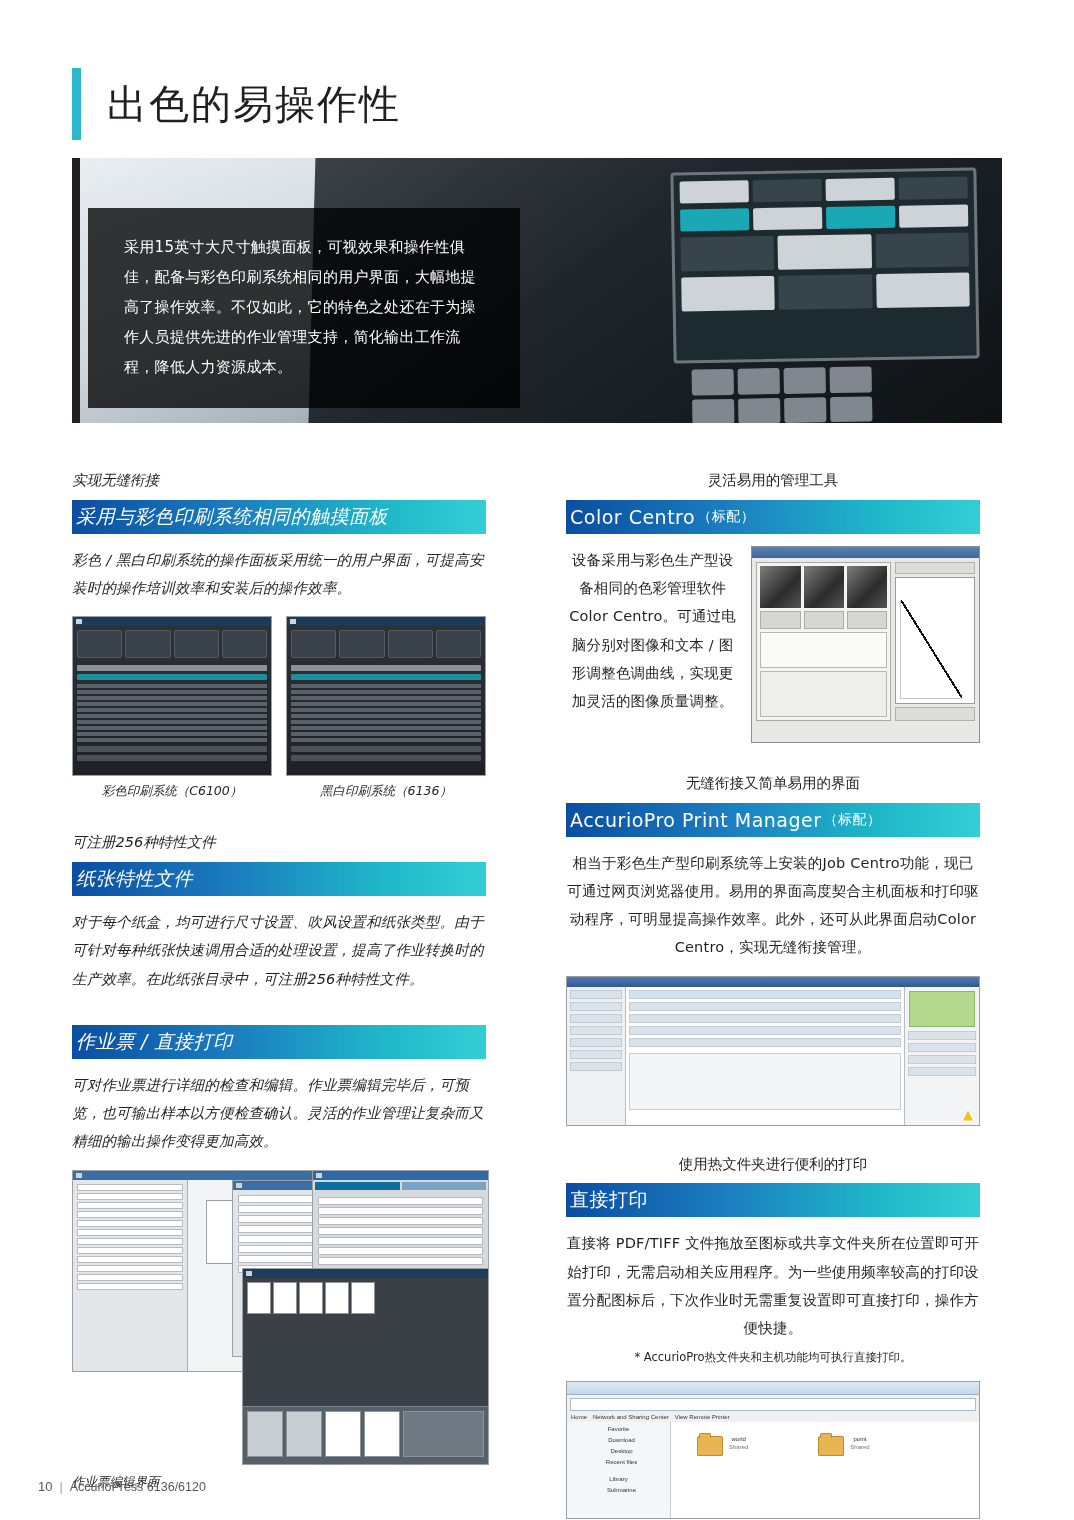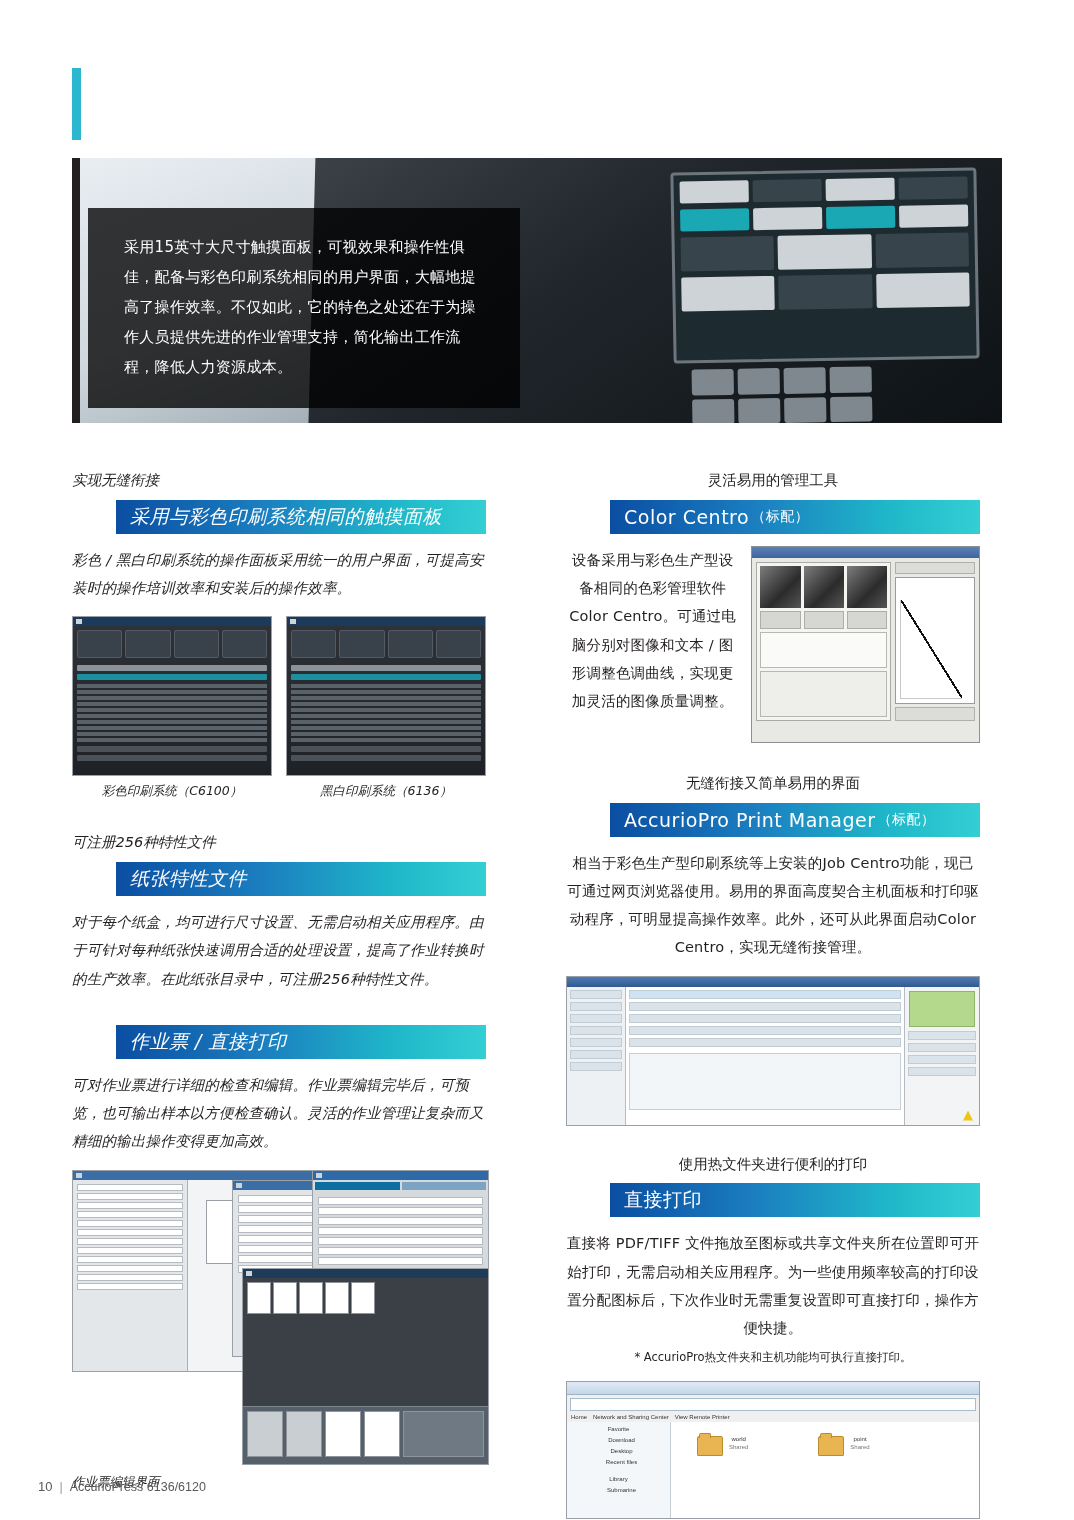--- a/index.html
+++ b/index.html
@@ -132,28 +132,27 @@
     font-size: 14.5px;
     line-height: 1.5;
     margin: 0 0 8px 0;
     color: #231f20;
     font-family: "DejaVu Sans", "Liberation Sans", sans-serif;
   }
   .band {
     height: 34px;
     display: flex;
     align-items: center;
-    padding-left: 14px;
+    padding-left: 4px;
     box-sizing: border-box;
     color: #ffffff;
     font-size: 19px;
     letter-spacing: 0.5px;
     background: linear-gradient(90deg, #0b4ea2 0%, #1b7fc0 40%, #1fb7c9 75%, #33cfd4 100%);
     font-family: "DejaVu Sans", "Liberation Sans", sans-serif;
-    margin-left: 44px;
   }
   .band .sub {
     font-size: 14px;
     margin-left: 2px;
   }
   .body-text {
     font-size: 14.5px;
     line-height: 1.95;
     margin: 12px 0 0 0;
     letter-spacing: 0.2px;
@@ -343,20 +342,21 @@
     font-family: "Liberation Sans", sans-serif;
   }
   .footer .pg { font-size: 13px; }
   .footer .sep { color: #9a9b9d; }
 </style>
 </head>
 <body>
 
 <div class="page-title-wrap">
   <div class="title-bar"></div>
+  <div class="page-title">出色的易操作性</div>
 </div>
 
 <div class="hero">
   <div class="hero-bar"></div>
   <div class="hero-machine"></div>
 
   <div class="hero-panel">
     <div class="row">
       <span class="cell"></span>
       <span class="cell dark"></span>
@@ -462,21 +462,21 @@
         <div class="fig-caption">黑白印刷系统（6136）</div>
       </div>
     </div>
   </div>
 
   <div style="margin-top:32px">
     <p class="kicker">可注册256种特性文件</p>
     <div class="band">
       <span>纸张特性文件</span>
     </div>
-    <p class="body-text">对于每个纸盒，均可进行尺寸设置、无需启动相关应用程序。由于可针对每种纸张快速调用合适的处理设置，提高了作业转换时的生产效率。在此纸张目录中，可注册256种特性文件。</p>
+    <p class="body-text">对于每个纸盒，均可进行尺寸设置、吹风设置和纸张类型。由于可针对每种纸张快速调用合适的处理设置，提高了作业转换时的生产效率。在此纸张目录中，可注册256种特性文件。</p>
   </div>
 
   <div style="margin-top:32px">
     <div class="band">
       <span>作业票 / 直接打印</span>
     </div>
     <p class="body-text">可对作业票进行详细的检查和编辑。作业票编辑完毕后，可预览，也可输出样本以方便检查确认。灵活的作业管理让复杂而又精细的输出操作变得更加高效。</p>
 
     <div class="composite">
 

